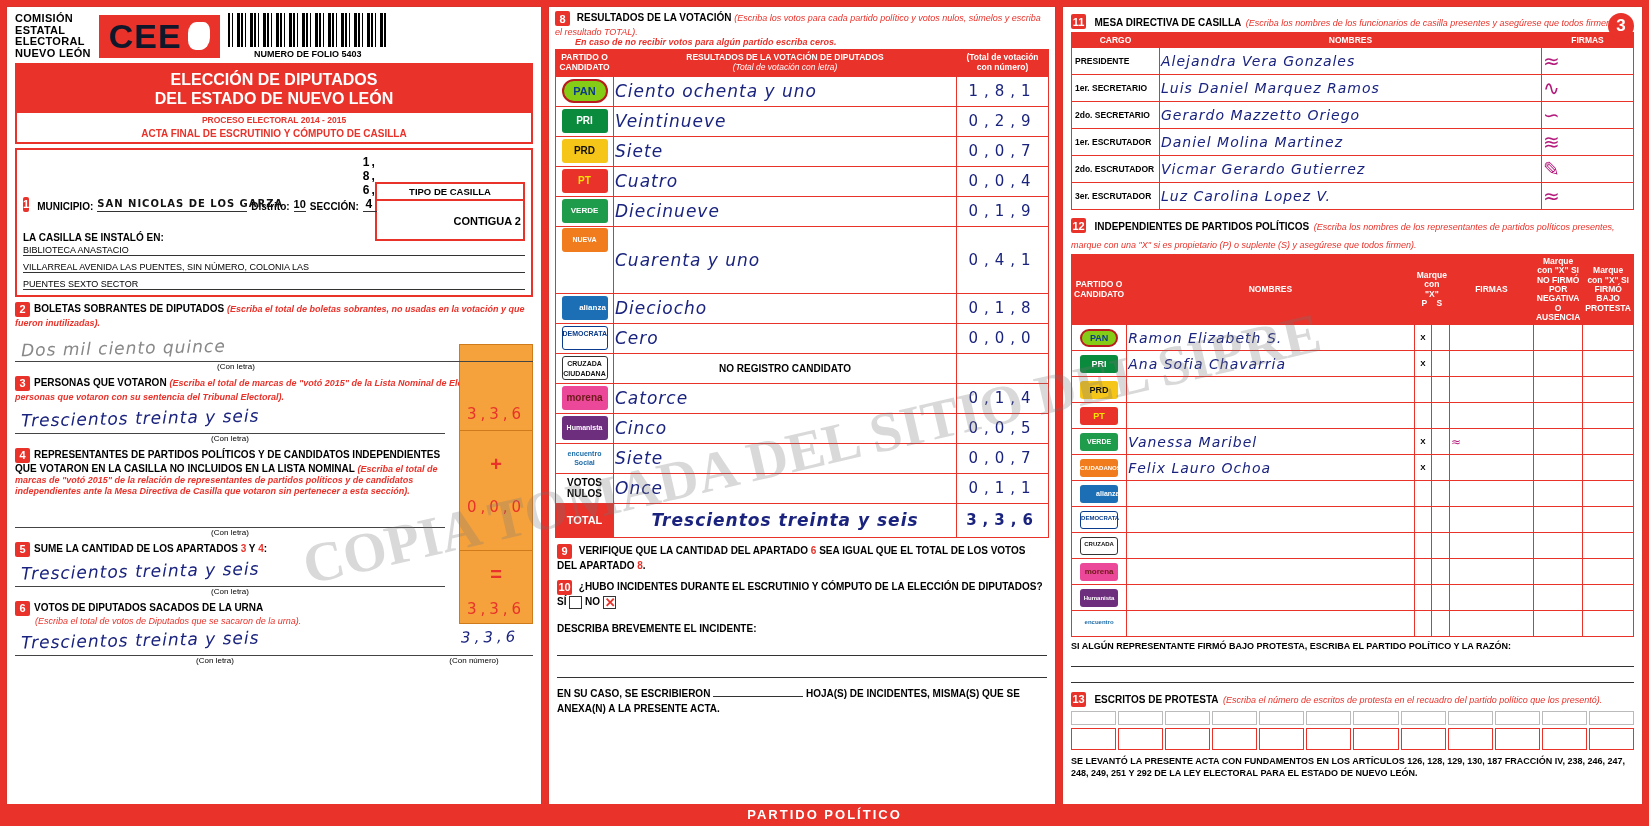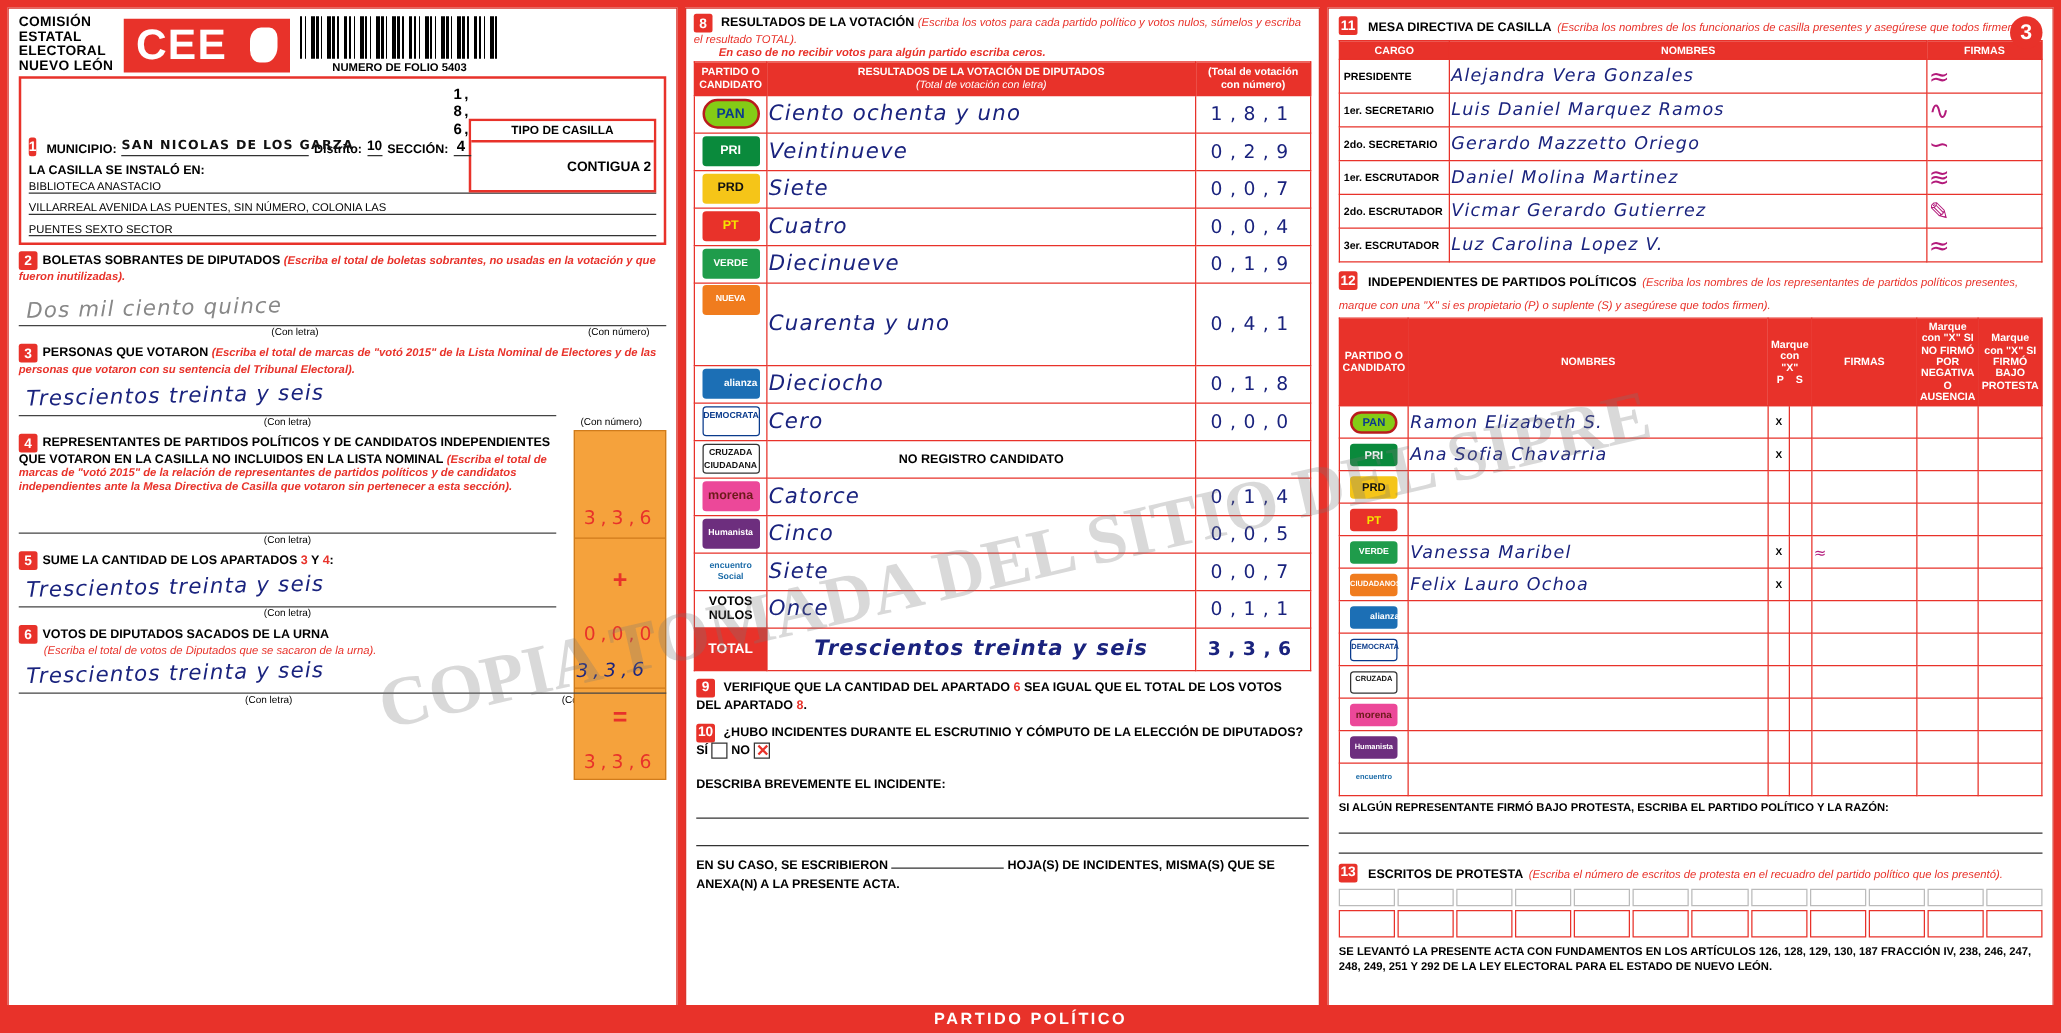--- a/index.html
+++ b/index.html
@@ -40,23 +40,23 @@
     transform:rotate(-1.2deg);
     white-space:nowrap;
   }
   .hand.sm { font-size:14px; }
   .uline { border-bottom:1px solid #333; }
 
   
   .hdr { display:flex; align-items:center; gap:8px; padding:6px 8px 2px 8px; }
   .cee-txt { font-size:11px; font-weight:bold; line-height:1.05; letter-spacing:.3px; }
   .cee-logo {
-    background:#e8322a; color:#ffffff; font-weight:bold; font-size:34px;
+    background:#e8322a; color:#0f172a; font-weight:bold; font-size:34px;
     padding:2px 10px 2px 10px; letter-spacing:1px; position:relative;
-    display:flex; align-items:center; gap:18px;
+    display:flex; align-items:center; gap:6px;
   }
   .cee-state { width:22px; height:28px; background:#fff; border-radius:40% 30% 45% 35%; }
   .barcode {
     height:34px; width:160px;
     background:repeating-linear-gradient(90deg,#000 0 2px,#fff 2px 4px,#000 4px 5px,#fff 5px 9px,#000 9px 12px,#fff 12px 13px);
   }
   .folio { font-size:9px; font-weight:bold; margin-top:2px; }
 
   .title-box { border:2px solid #e8322a; margin:2px 8px 4px 8px; }
   .title-main { background:#e8322a; color:#fff; text-align:center; font-weight:bold; font-size:16px; padding:6px 2px 5px; line-height:1.15; }
@@ -168,20 +168,28 @@
       <div class="cee-logo">
         <span>CEE</span>
         <span class="cee-state"></span>
       </div>
       <div style="text-align:center">
         <div class="barcode"></div>
         <div class="folio">NUMERO DE FOLIO 5403</div>
       </div>
     </div>
 
+    <div class="title-box">
+      <div class="title-main">
+        <span>ELECCIÓN DE DIPUTADOS</span><br>
+        <span>DEL ESTADO DE NUEVO LEÓN</span>
+      </div>
+      <div class="title-sub">PROCESO ELECTORAL  2014 - 2015</div>
+      <div class="title-sub2">ACTA FINAL DE ESCRUTINIO Y CÓMPUTO DE CASILLA</div>
+    </div>
 
     <div class="box1">
       <div class="tipo-box">
         <div class="tipo-hd">TIPO DE CASILLA</div>
         <div class="tipo-val">CONTIGUA 2</div>
       </div>
       <div class="row-inline" style="padding-right:160px;">
         <span class="num-badge">1</span>
         <span>MUNICIPIO:</span>
         <span class="fill" style="max-width:150px;">
@@ -189,21 +197,21 @@
         </span>
         <span>Distrito:</span>
         <span class="fill" style="max-width:26px;">
           <span style="font-size:11px;display:block;text-align:center;">10</span>
         </span>
         <span>SECCIÓN:</span>
         <span class="fill" style="max-width:74px;">
           <span style="font-size:12px;display:block;text-align:center;letter-spacing:2px;">1, 8, 6, 4</span>
         </span>
       </div>
-      <div class="t10 b" style="margin-top:6px; padding-right:160px;">LA CASILLA SE INSTALÓ EN:</div>
+      <div class="t10 b" style="margin-top:20px; padding-right:160px;">LA CASILLA SE INSTALÓ EN:</div>
       <div class="uline t9" style="margin-top:2px;padding-right:160px;">BIBLIOTECA ANASTACIO</div>
       <div class="uline t9" style="margin-top:6px;">VILLARREAL AVENIDA LAS PUENTES, SIN NÚMERO, COLONIA LAS</div>
       <div class="uline t9" style="margin-top:6px;">PUENTES SEXTO SECTOR</div>
     </div>
 
     <div class="orange-col" style="top:337px; height:280px;">
       <div class="ocell" style="height:86px;padding-top:60px;">
         <div class="onum">3,3,6</div>
       </div>
       <div class="ocell" style="height:98px;">

